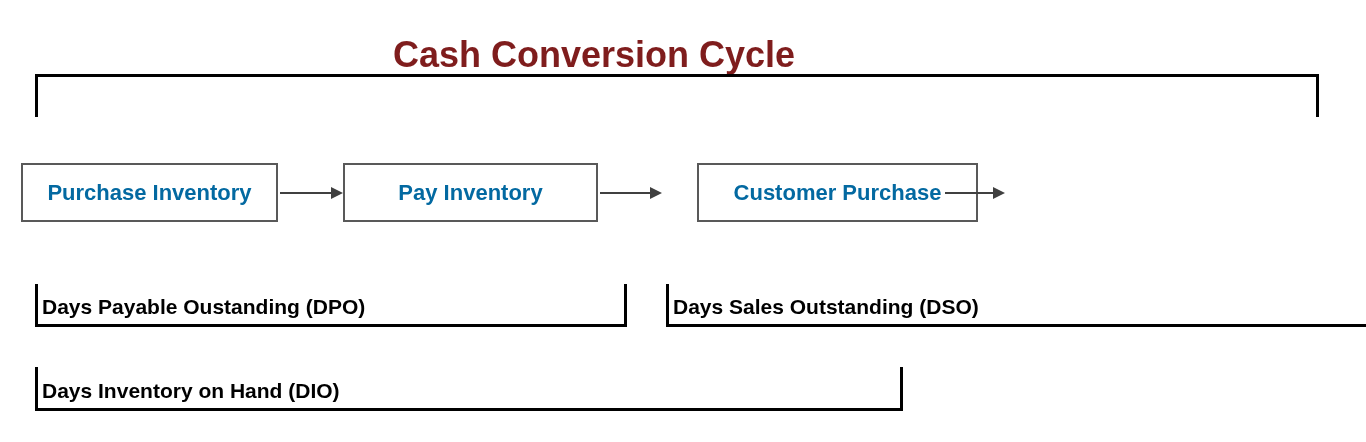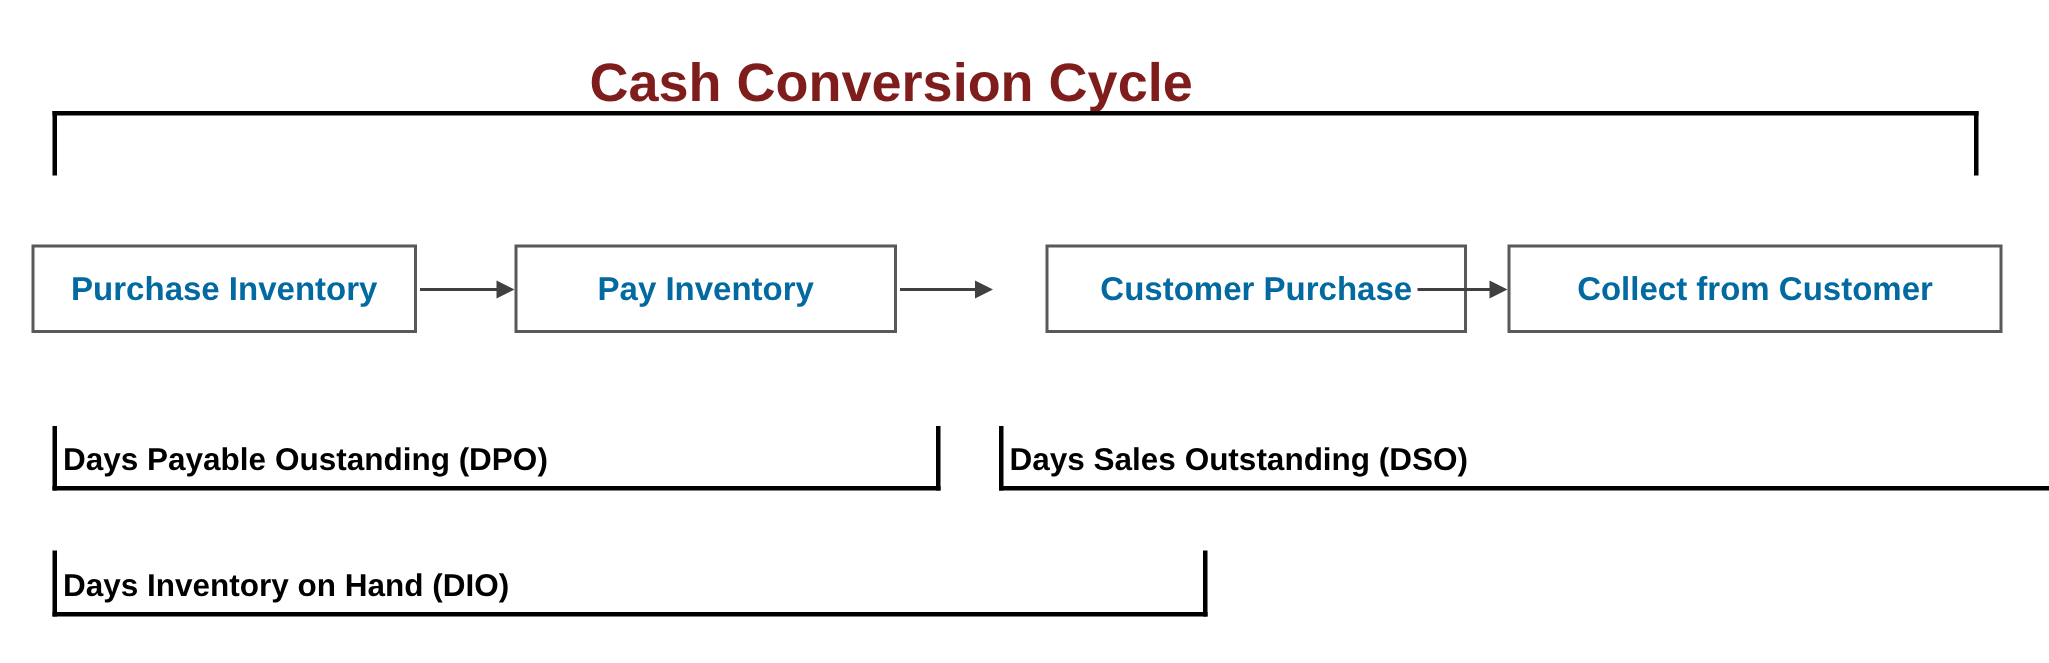--- a/index.html
+++ b/index.html
@@ -95,21 +95,21 @@
   
   .bracket-bottom {
     position: absolute;
     border-bottom: 3px solid #000000;
     border-left: 3px solid #000000;
     border-right: 3px solid #000000;
     box-sizing: border-box;
   }
   .bracket-dpo { left: 35px;  top: 284px; width: 592px; height: 43px; }
   .bracket-dso { left: 666px; top: 284px; width: 761px; height: 43px; }
-  .bracket-dio { left: 35px;  top: 367px; width: 770px; height: 44px; }
+  .bracket-dio { left: 35px;  top: 367px; width: 868px; height: 44px; }
 
   .bracket-label {
     position: absolute;
     left: 4px;
     bottom: 5px;
     font-size: 21px;
     font-weight: bold;
     color: #000000;
     white-space: nowrap;
   }
@@ -143,23 +143,20 @@
 
   <div class="flow-box box-3">
     <span>Customer Purchase</span>
   </div>
 
   <div class="flow-arrow arrow-3">
     <span class="arrow-line"></span>
     <span class="arrow-head"></span>
   </div>
 
-  <div class="flow-box box-4">
-    <span>Collect from Customer</span>
-  </div>
 
   <div class="bracket-bottom bracket-dpo">
     <span class="bracket-label">Days Payable Oustanding (DPO)</span>
   </div>
 
   <div class="bracket-bottom bracket-dso">
     <span class="bracket-label">Days Sales Outstanding (DSO)</span>
   </div>
 
   <div class="bracket-bottom bracket-dio">

